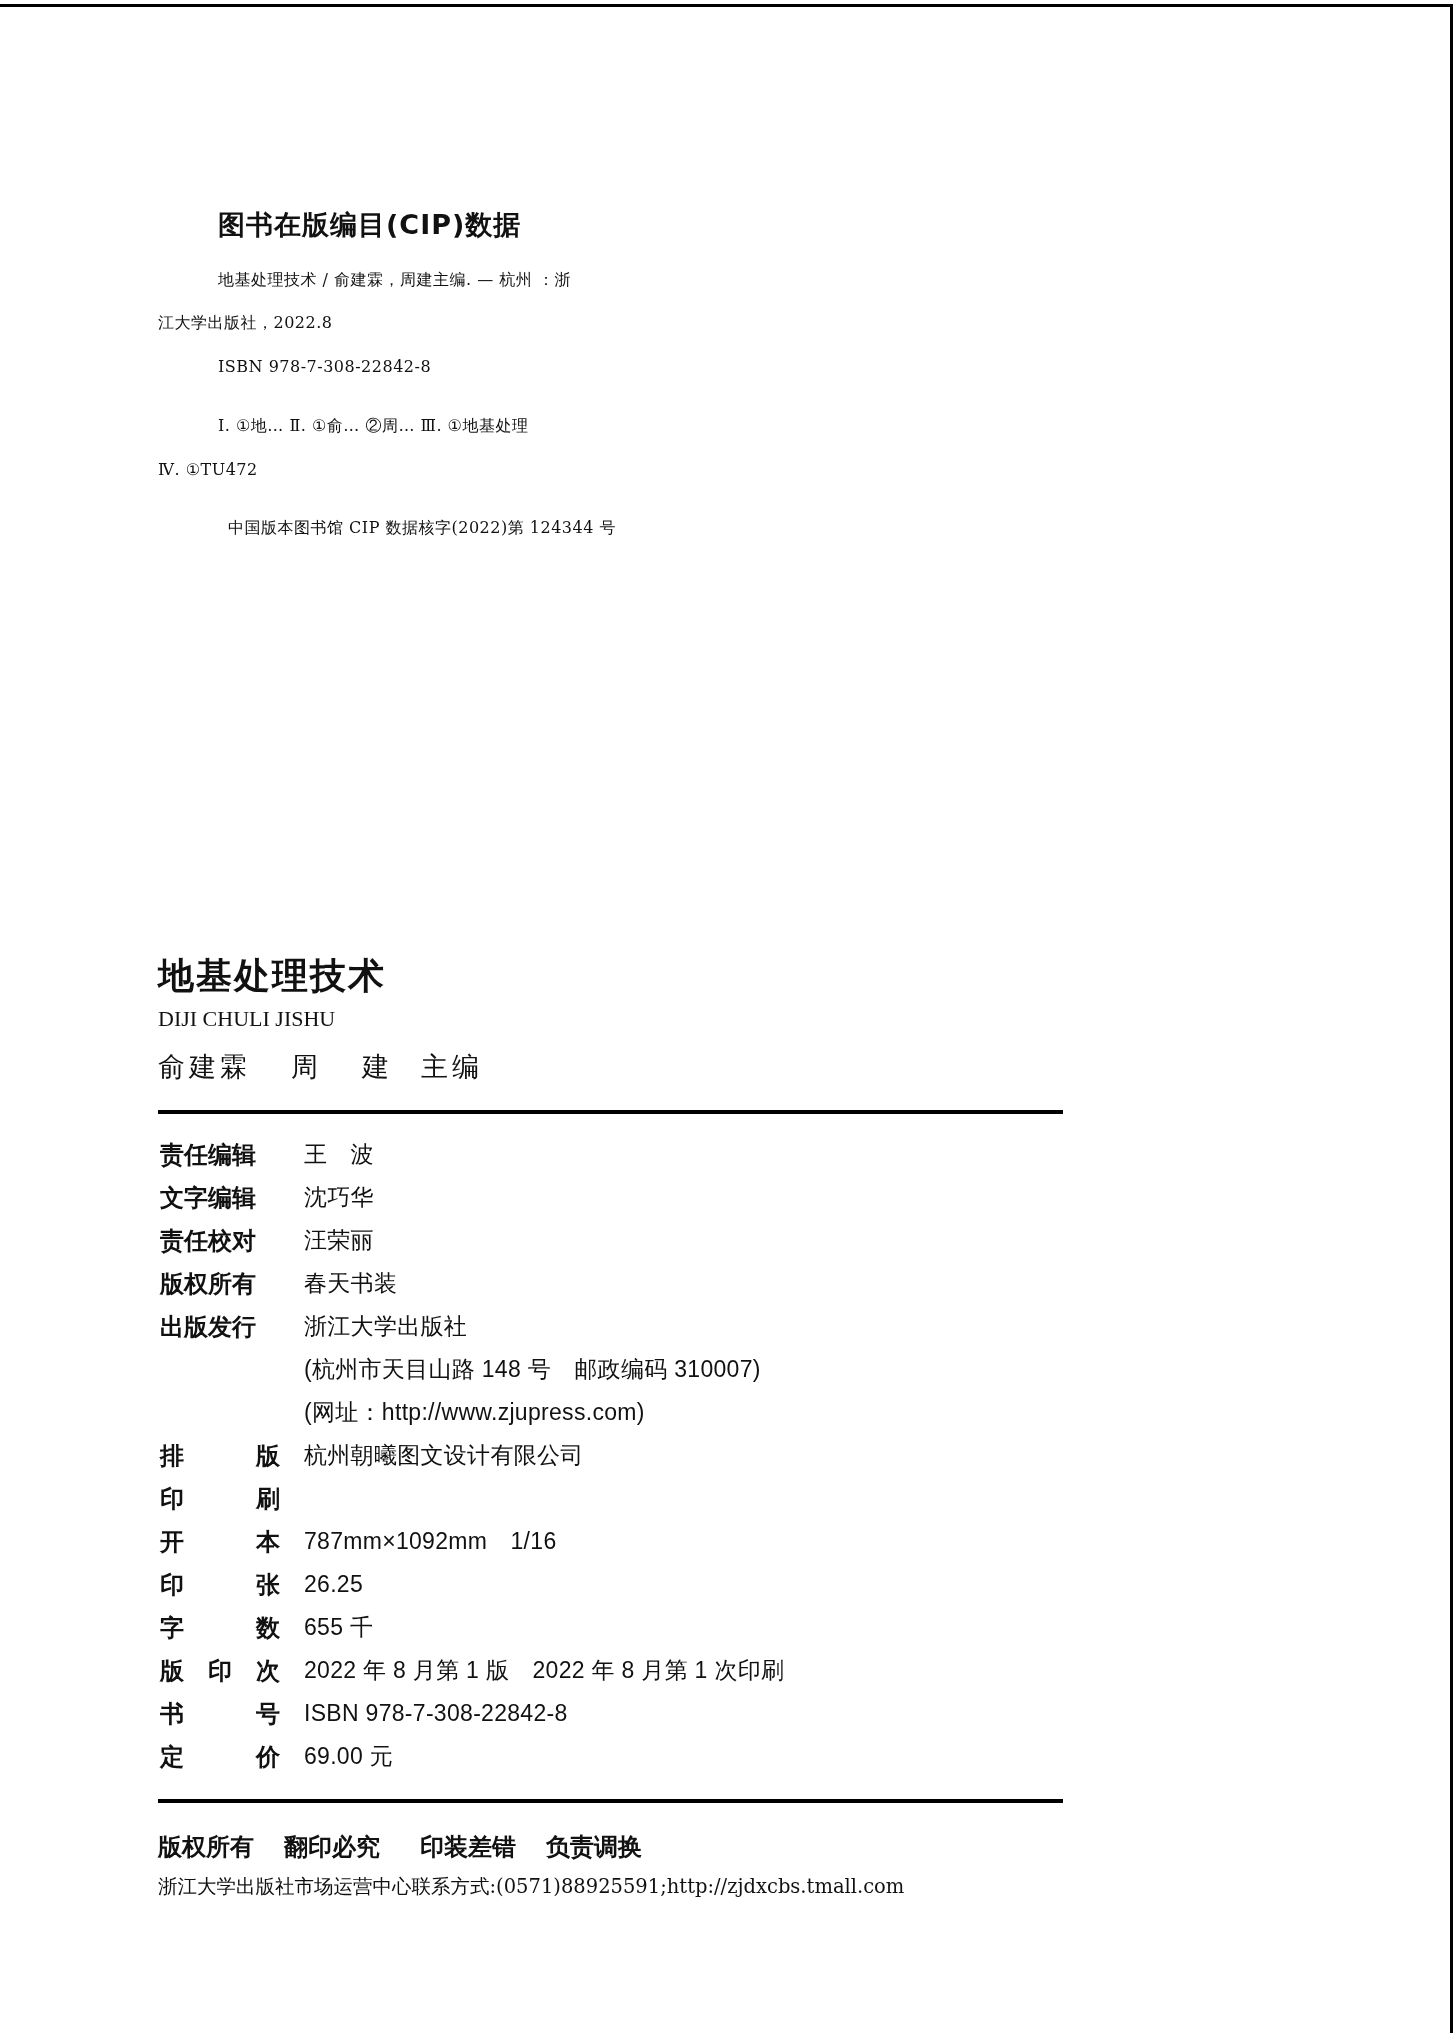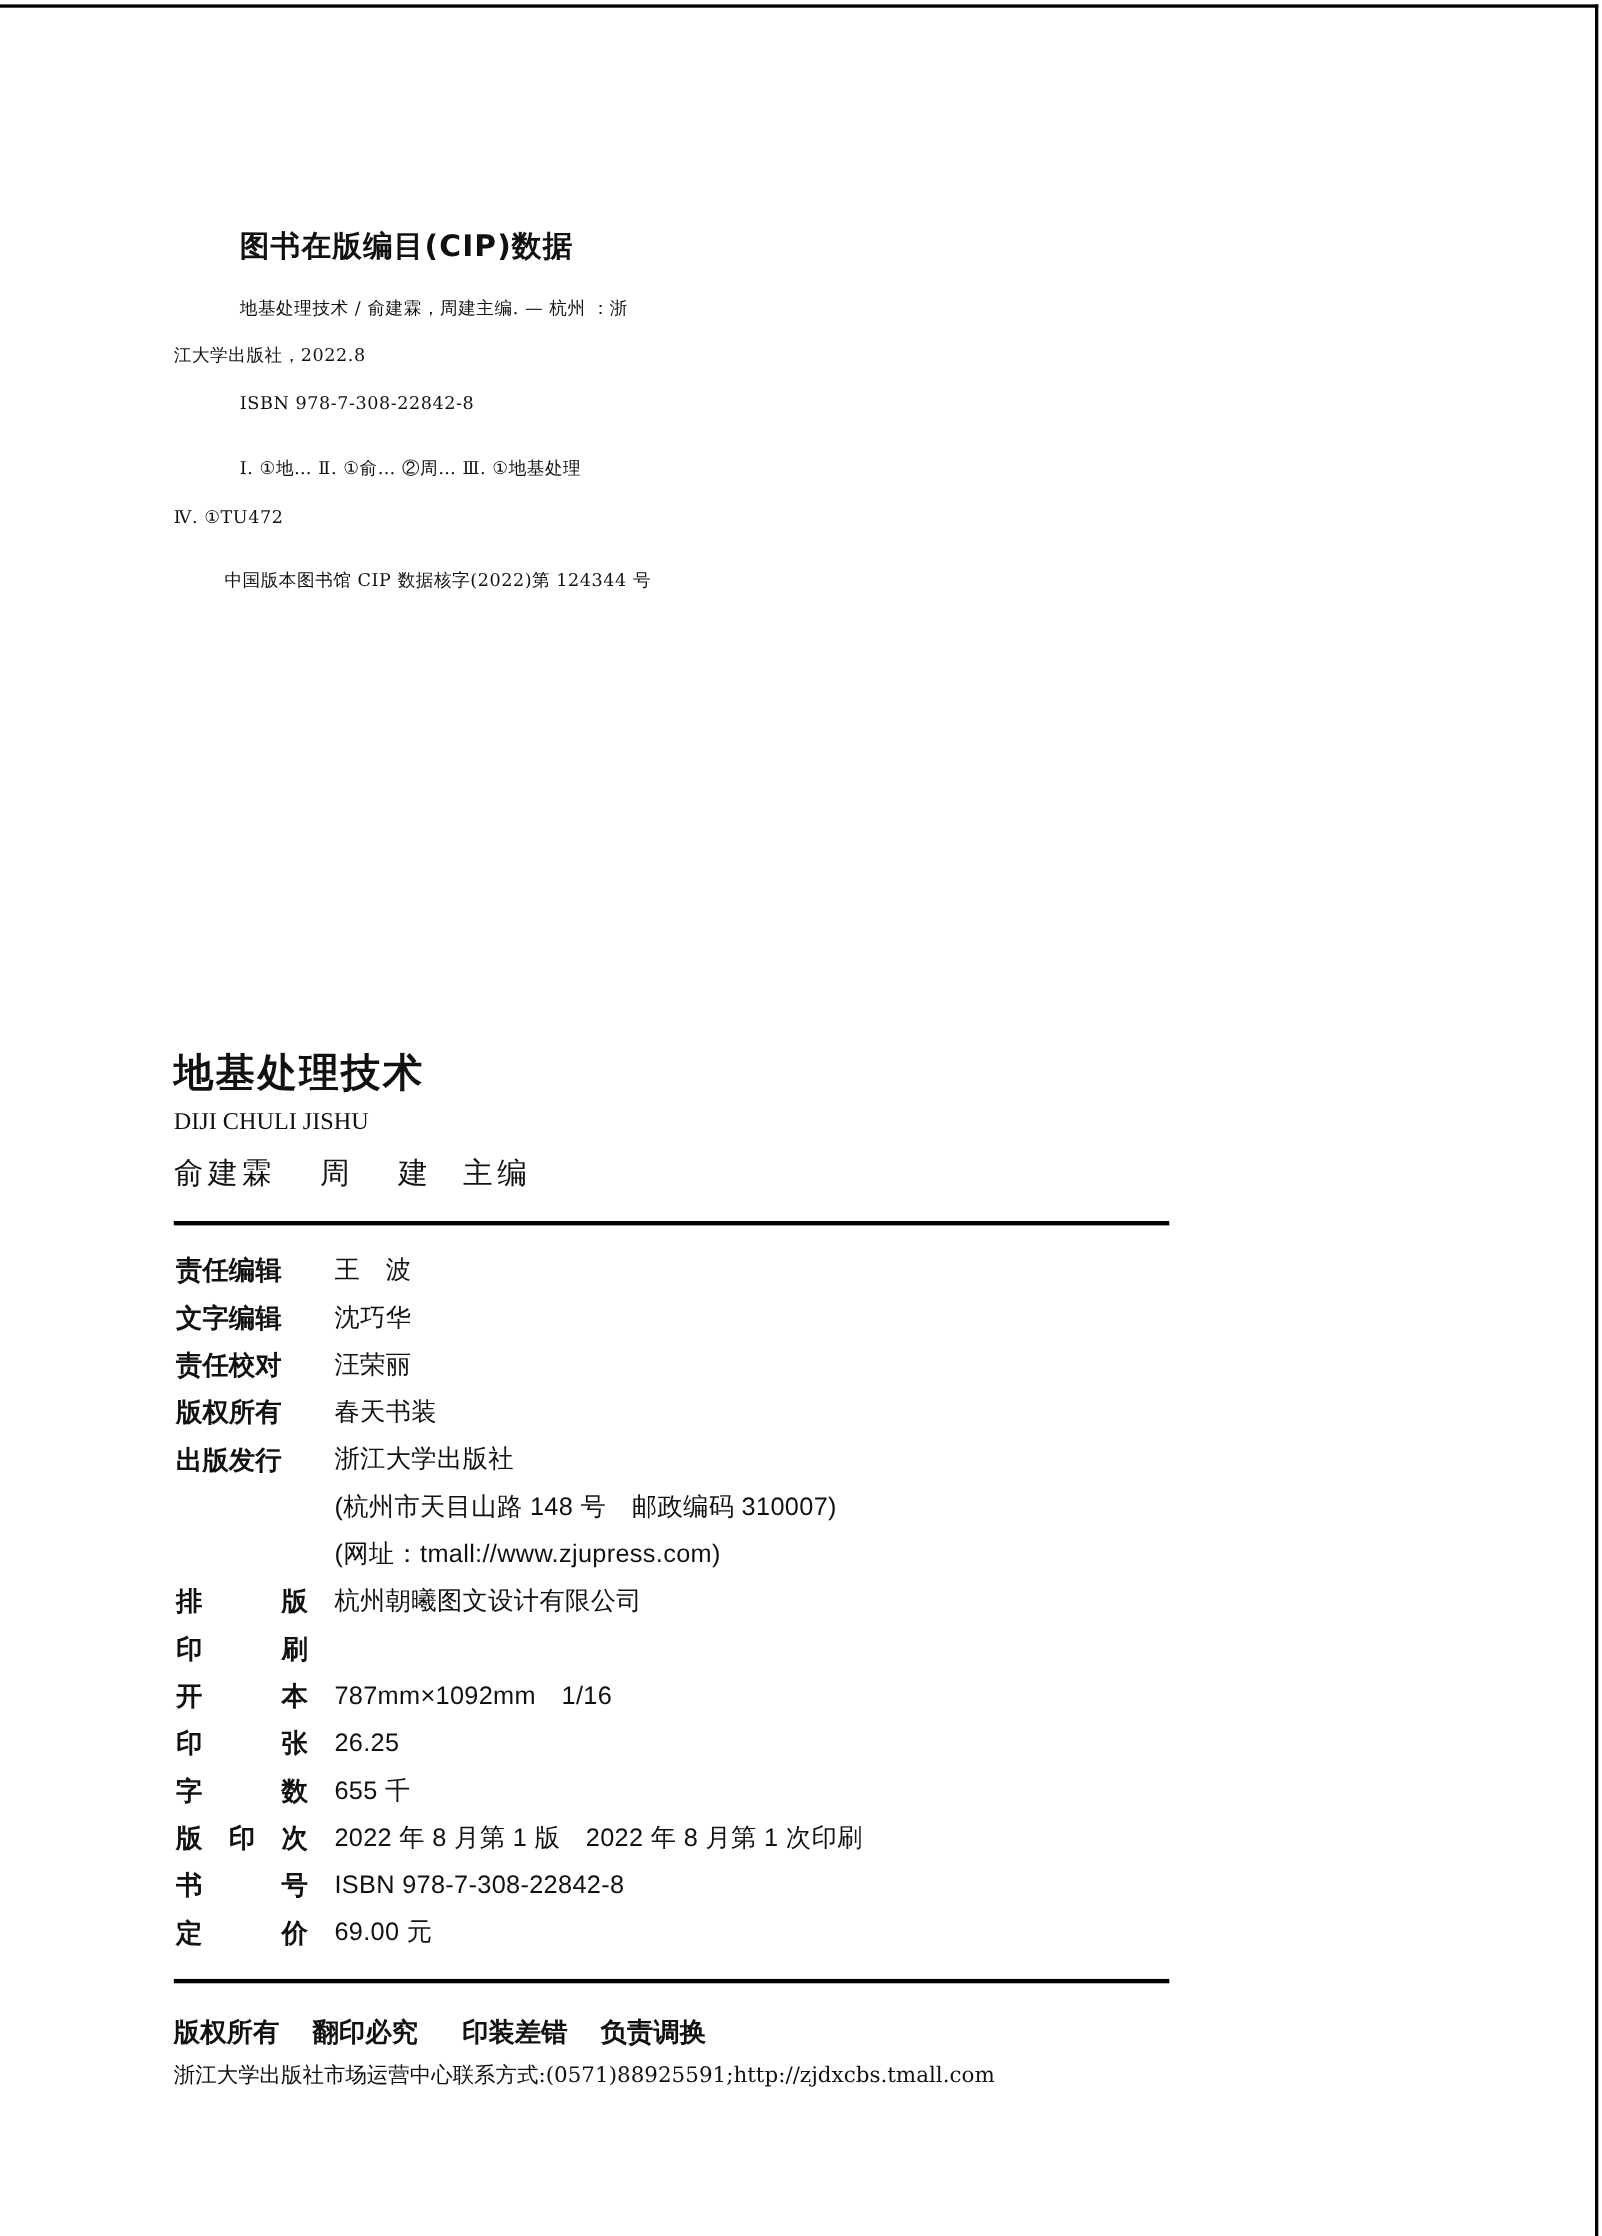--- a/index.html
+++ b/index.html
@@ -17,21 +17,21 @@
     .line { position: absolute; white-space: nowrap; line-height: 1; }
 
     
     .cip-heading { left: 218px; top: 211px; font-size: 27px; font-weight: bold; font-family: "DejaVu Sans", sans-serif; letter-spacing: 1px; }
     .cip-body { font-size: 16px; font-family: "DejaVu Serif", serif; letter-spacing: 0.5px; }
     .cip-l1 { left: 218px; top: 272px; }
     .cip-l2 { left: 158px; top: 315px; }
     .cip-l3 { left: 218px; top: 359px; }
     .cip-l4 { left: 218px; top: 418px; }
     .cip-l5 { left: 158px; top: 462px; }
-    .cip-l6 { left: 204px; top: 520px; }
+    .cip-l6 { left: 228px; top: 520px; }
 
     
     .title-cn { left: 158px; top: 958px; font-size: 36px; font-weight: bold; font-family: "DejaVu Sans", sans-serif; letter-spacing: 2px; }
     .title-pinyin { left: 158px; top: 1008px; font-size: 22px; font-family: Liberation Serif, serif; }
     .title-authors { left: 158px; top: 1053px; font-size: 27px; font-family: "DejaVu Serif", serif; letter-spacing: 4px; }
     .title-authors span { display: inline-block; }
     .author-gap { width: 28px; }
     .author-gap-wide { width: 40px; }
 
     .rule { position: absolute; left: 158px; width: 905px; height: 4px; background: #000; }
@@ -109,21 +109,21 @@
   <div class="row" style="top:1315px;">
     <div class="row-label">
         <span>出版发行</span>
       </div>
     <div class="row-value">浙江大学出版社</div>
   </div>
   <div class="row" style="top:1358px;">
     <div class="row-value">(杭州市天目山路 148 号　邮政编码 310007)</div>
   </div>
   <div class="row" style="top:1401px;">
-    <div class="row-value">(网址：tmall://www.zjupress.com)</div>
+    <div class="row-value">(网址：http://www.zjupress.com)</div>
   </div>
   <div class="row" style="top:1444px;">
     <div class="row-label">
         <span>排</span>
         <span>版</span>
       </div>
     <div class="row-value">杭州朝曦图文设计有限公司</div>
   </div>
   <div class="row" style="top:1487px;">
     <div class="row-label">

